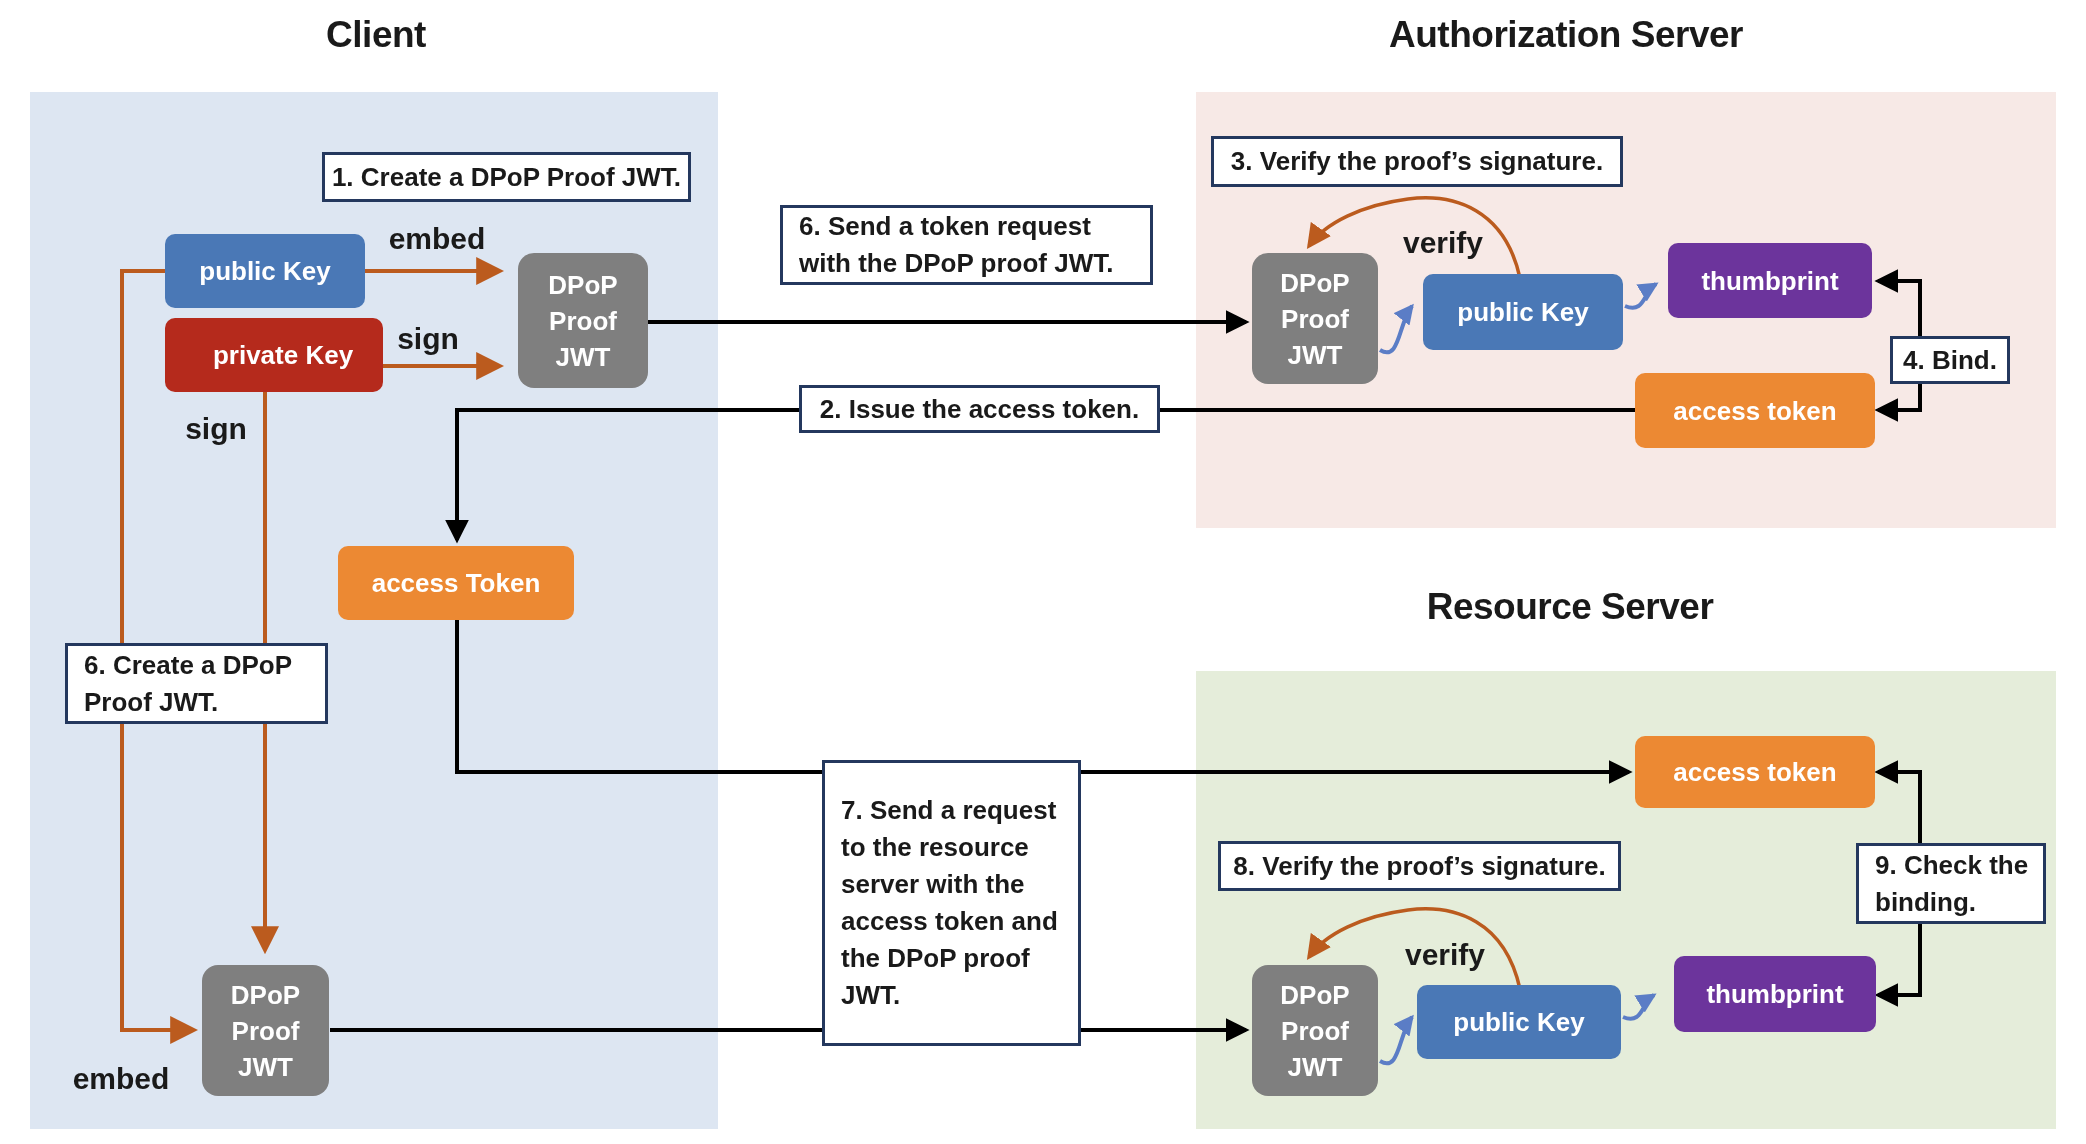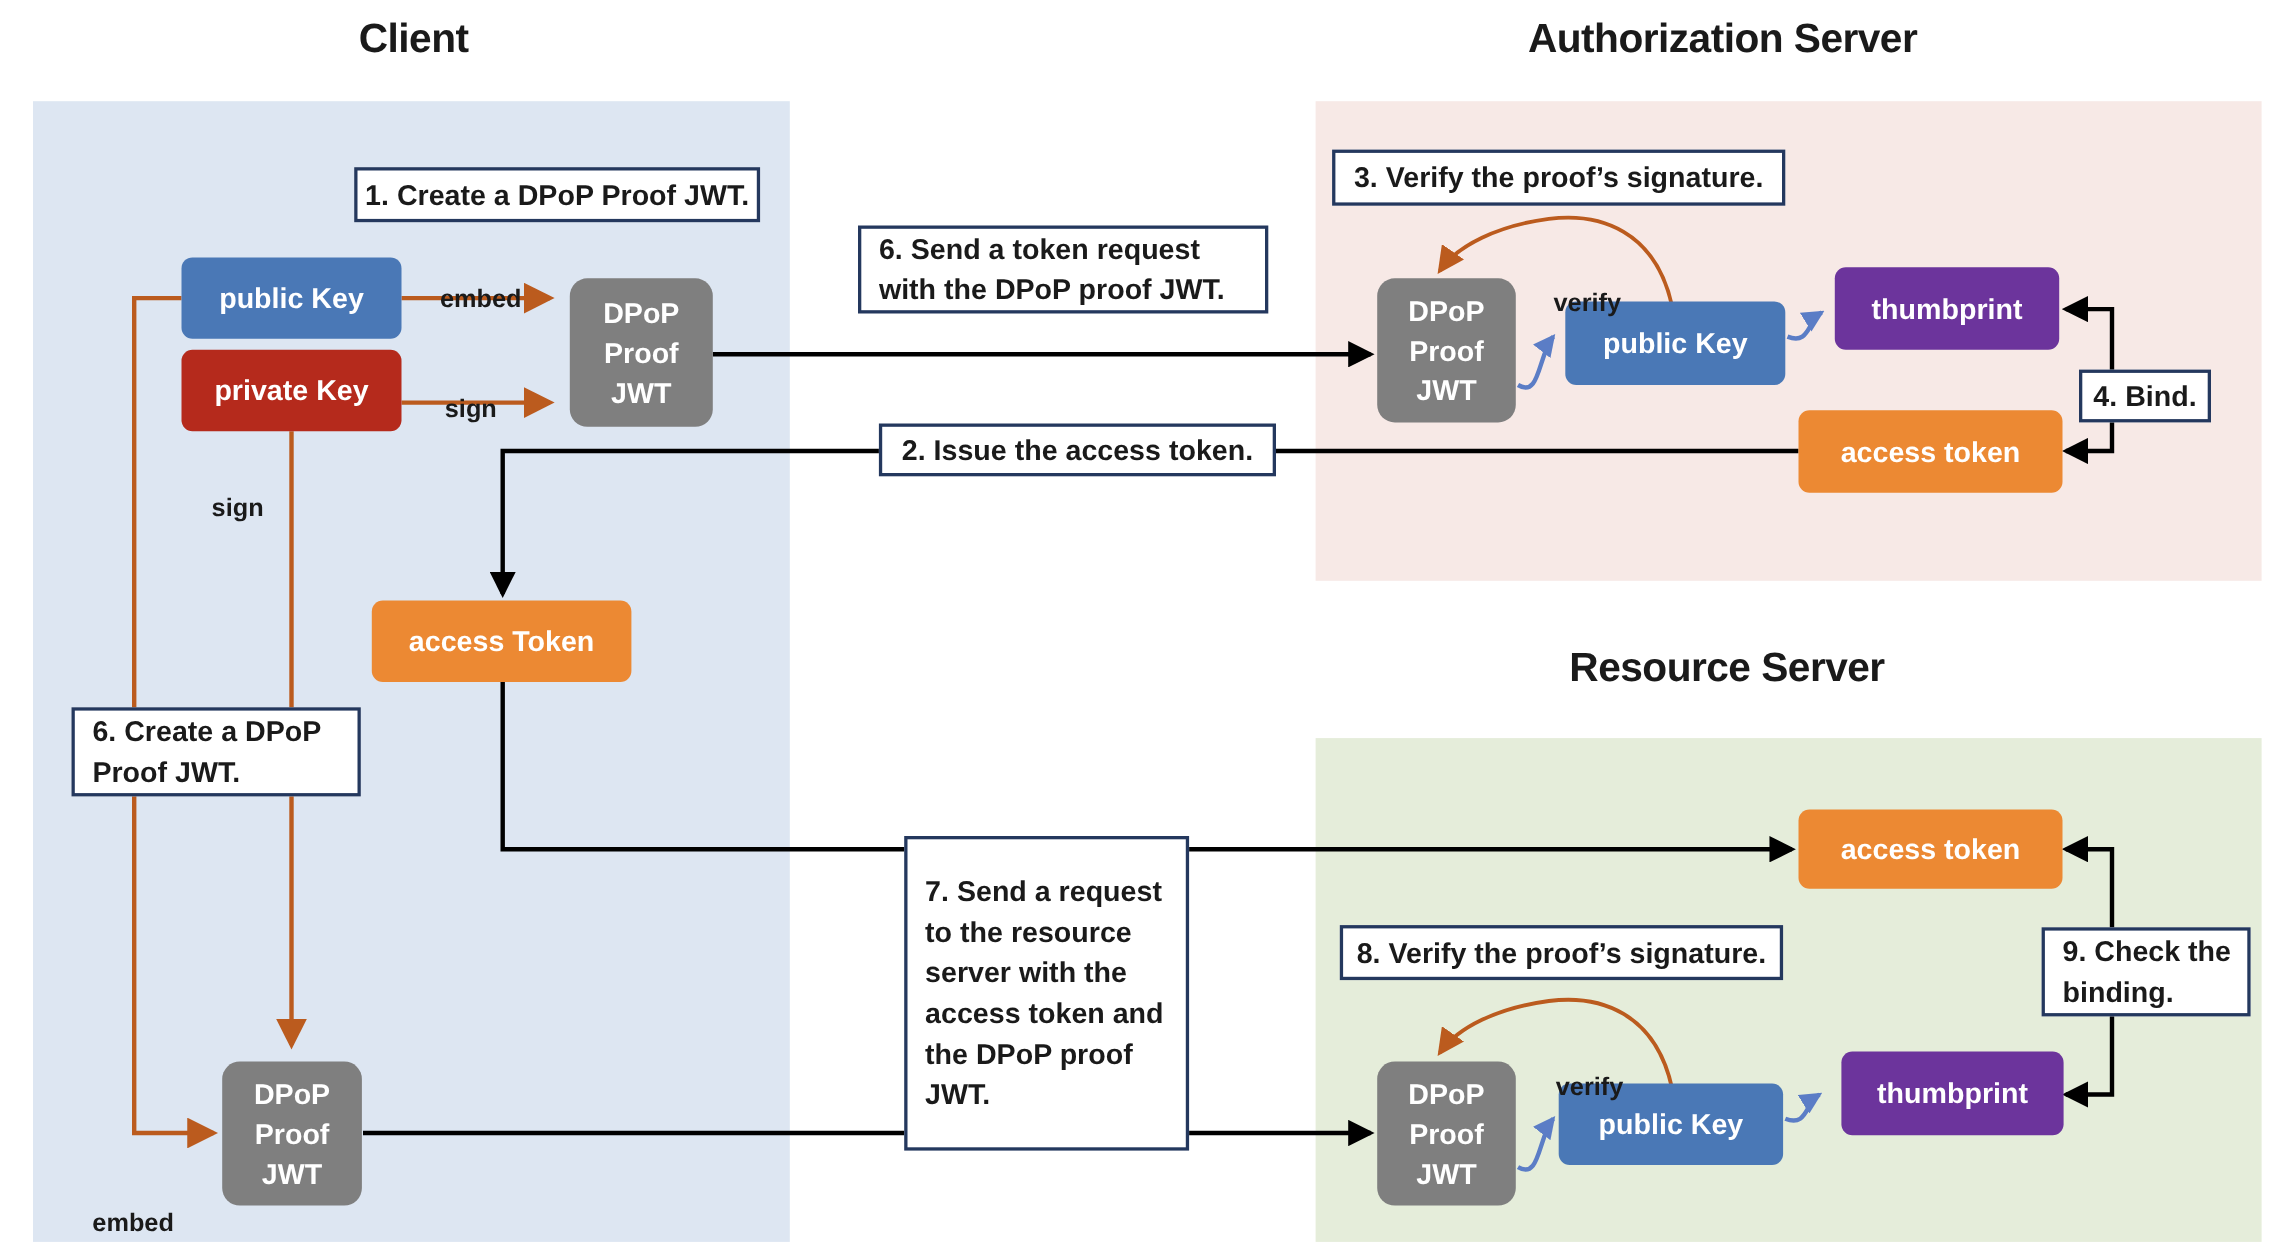--- a/index.html
+++ b/index.html
@@ -22,31 +22,31 @@
   .oa{stroke:var(--flow-orange);stroke-width:3.5;fill:none;}
   .bk{stroke:var(--flow-blue);stroke-width:4;fill:none;}
   #mB path{fill:var(--flow-black);} #mO path{fill:var(--flow-orange);}
   #mBl path{fill:var(--flow-blue);}
   .title{position:absolute;z-index:2;font-size:37px;color:var(--text-dark);
          text-align:center;letter-spacing:-0.5px;white-space:nowrap;}
   .node{position:absolute;z-index:2;display:flex;align-items:center;justify-content:center;
         color:var(--text-light);font-size:26px;line-height:36px;border-radius:10px;
         text-align:center;white-space:pre-line;}
   .node.blue{background:var(--node-blue);}
-  .node.red{background:var(--node-red);}
+  .node.red{background:var(--node-red);padding-left:18px;}
   .node.orange{background:var(--node-orange);}
   .node.purple{background:var(--node-purple);}
   .node.gray{background:var(--node-gray);border-radius:16px;}
   .step{position:absolute;z-index:2;background:#ffffff;border:3px solid var(--step-border);
         color:var(--text-dark);font-size:26px;line-height:37px;display:flex;align-items:center;
         white-space:pre-line;box-sizing:border-box;}
   .step.center{justify-content:center;text-align:center;}
   .step.left{padding-left:16px;padding-right:6px;text-align:left;}
-  .lbl{position:absolute;z-index:2;font-size:23px;color:var(--text-dark);
-       text-align:center;white-space:nowrap;margin-top:36px;}
+  .lbl{position:absolute;z-index:2;font-size:30px;color:var(--text-dark);
+       text-align:center;white-space:nowrap;}
 </style>
 </head>
 <body>
 
 <div class="fig">
 
   <div class="panel client" style="left:30px;top:92px;width:688px;height:1037px;"></div>
   <div class="panel auth" style="left:1196px;top:92px;width:860px;height:436px;"></div>
   <div class="panel resource" style="left:1196px;top:671px;width:860px;height:458px;"></div>
 

